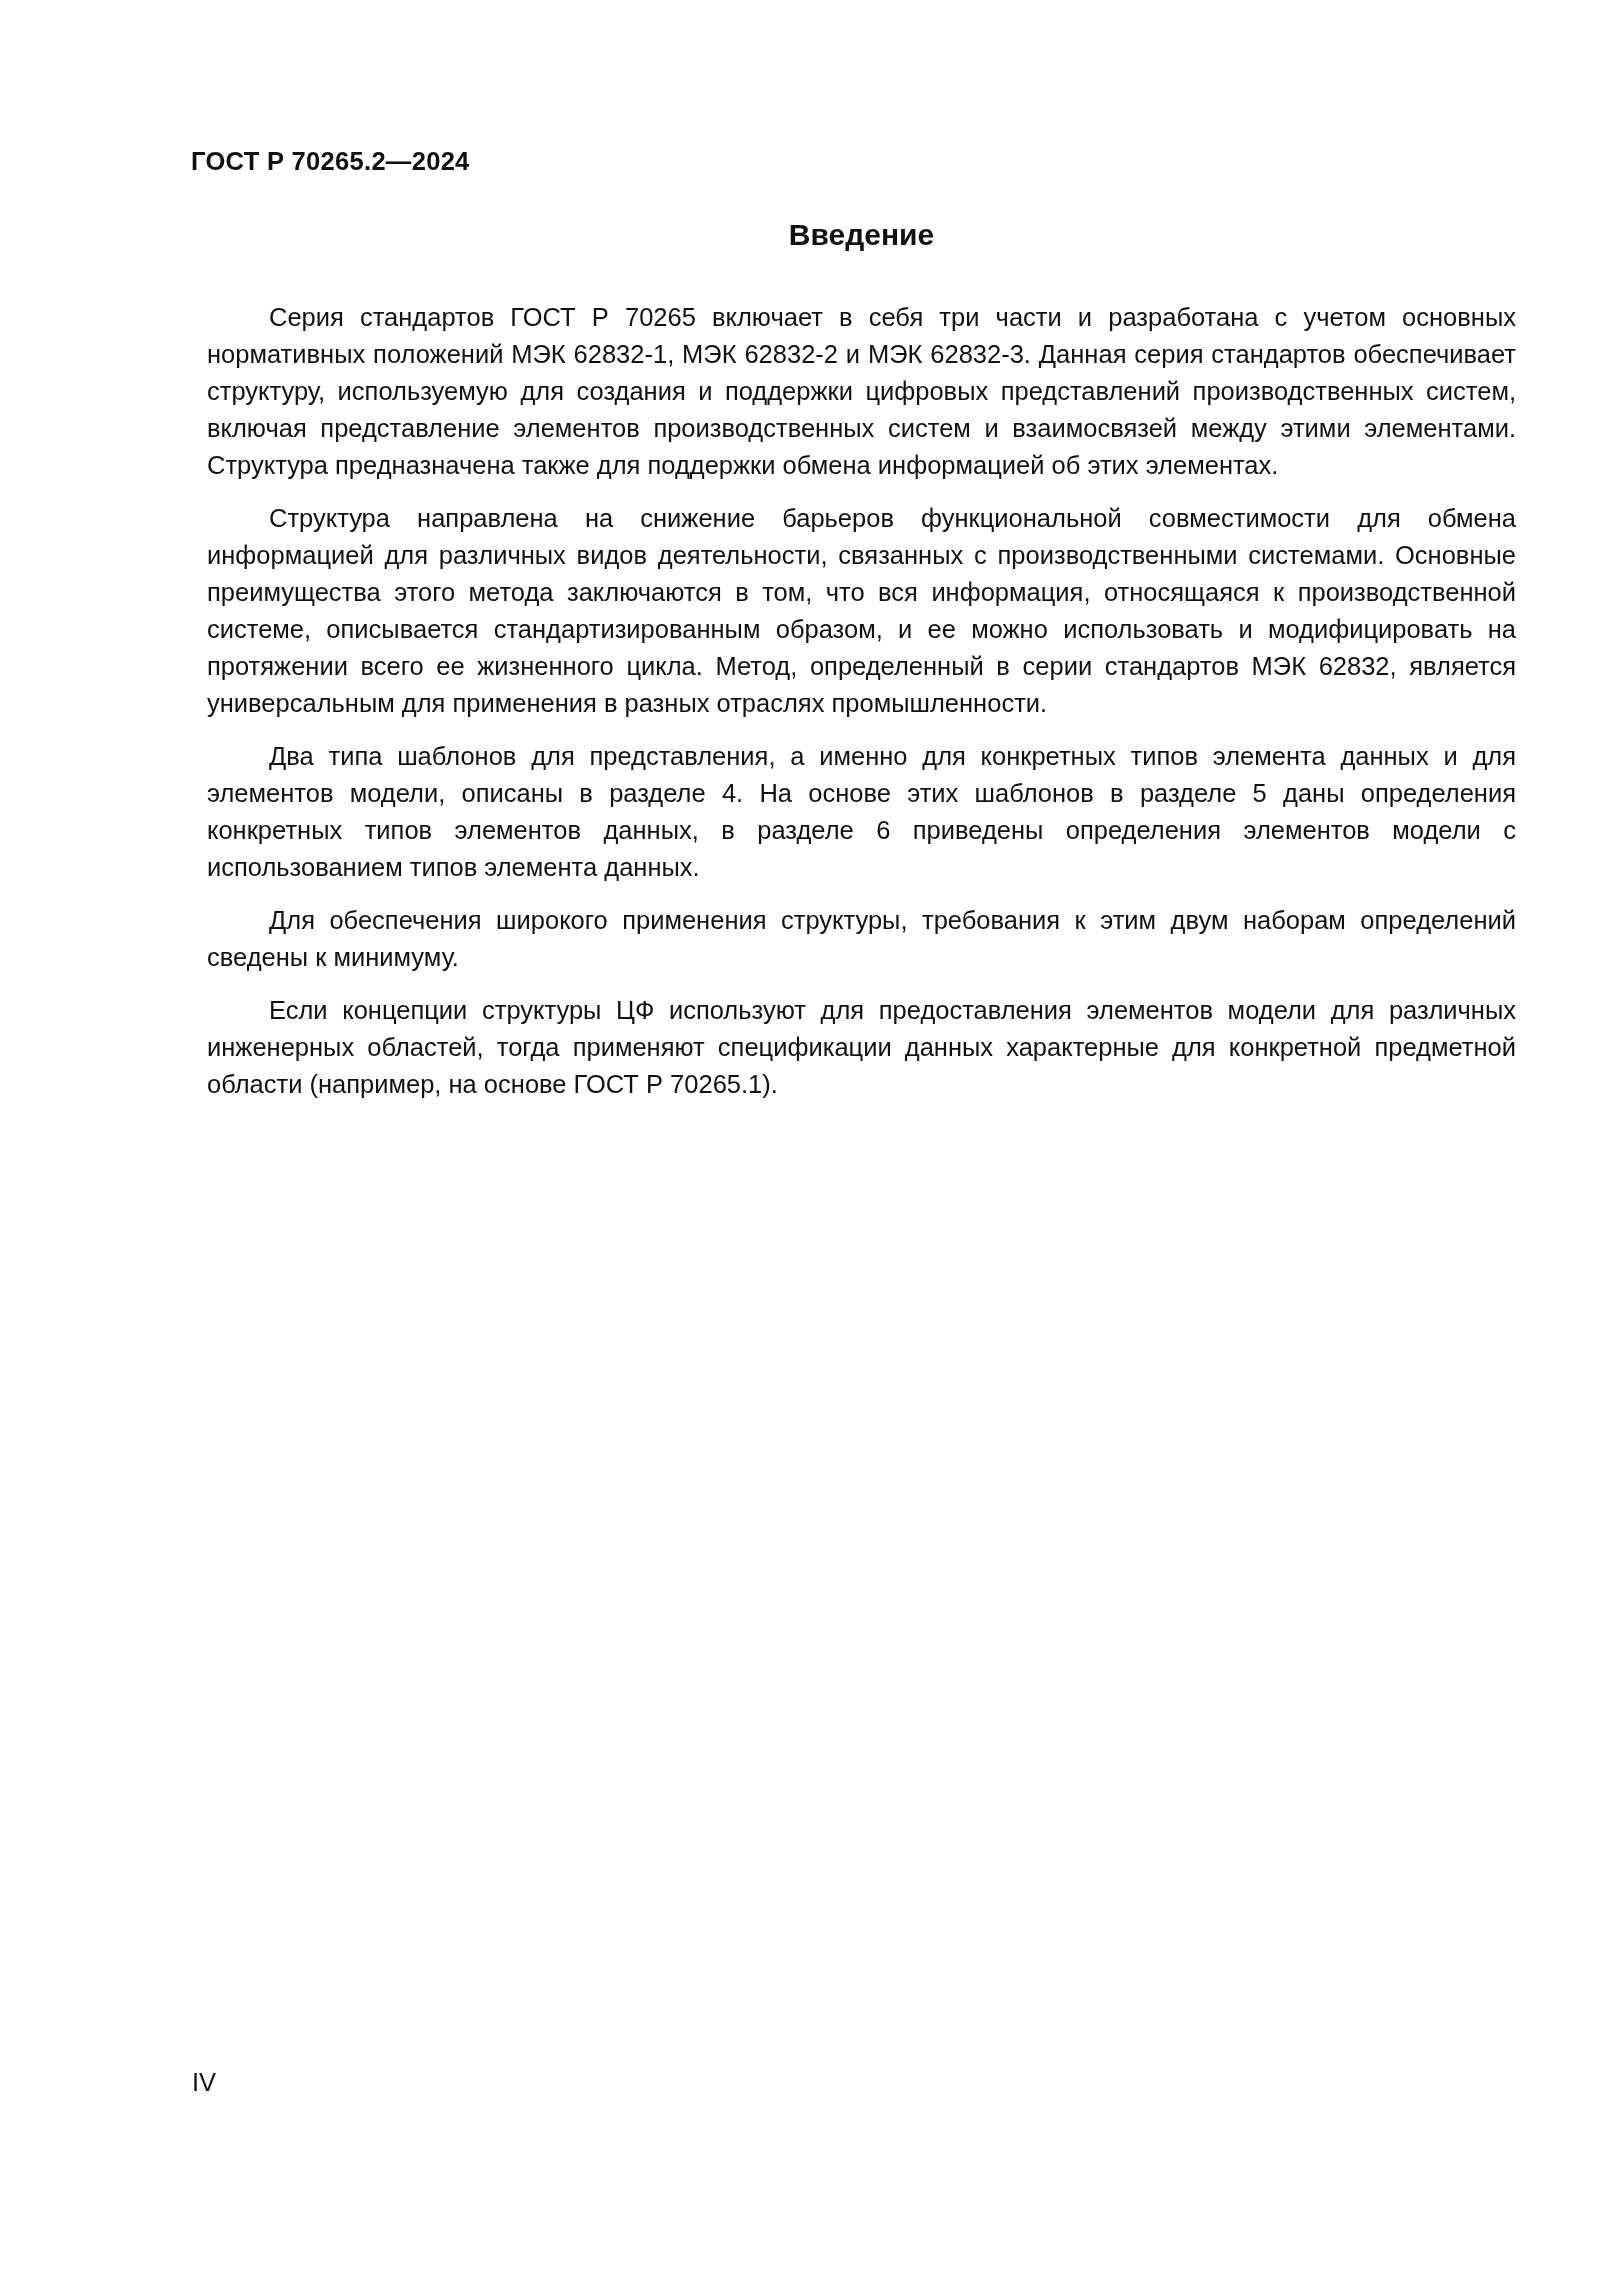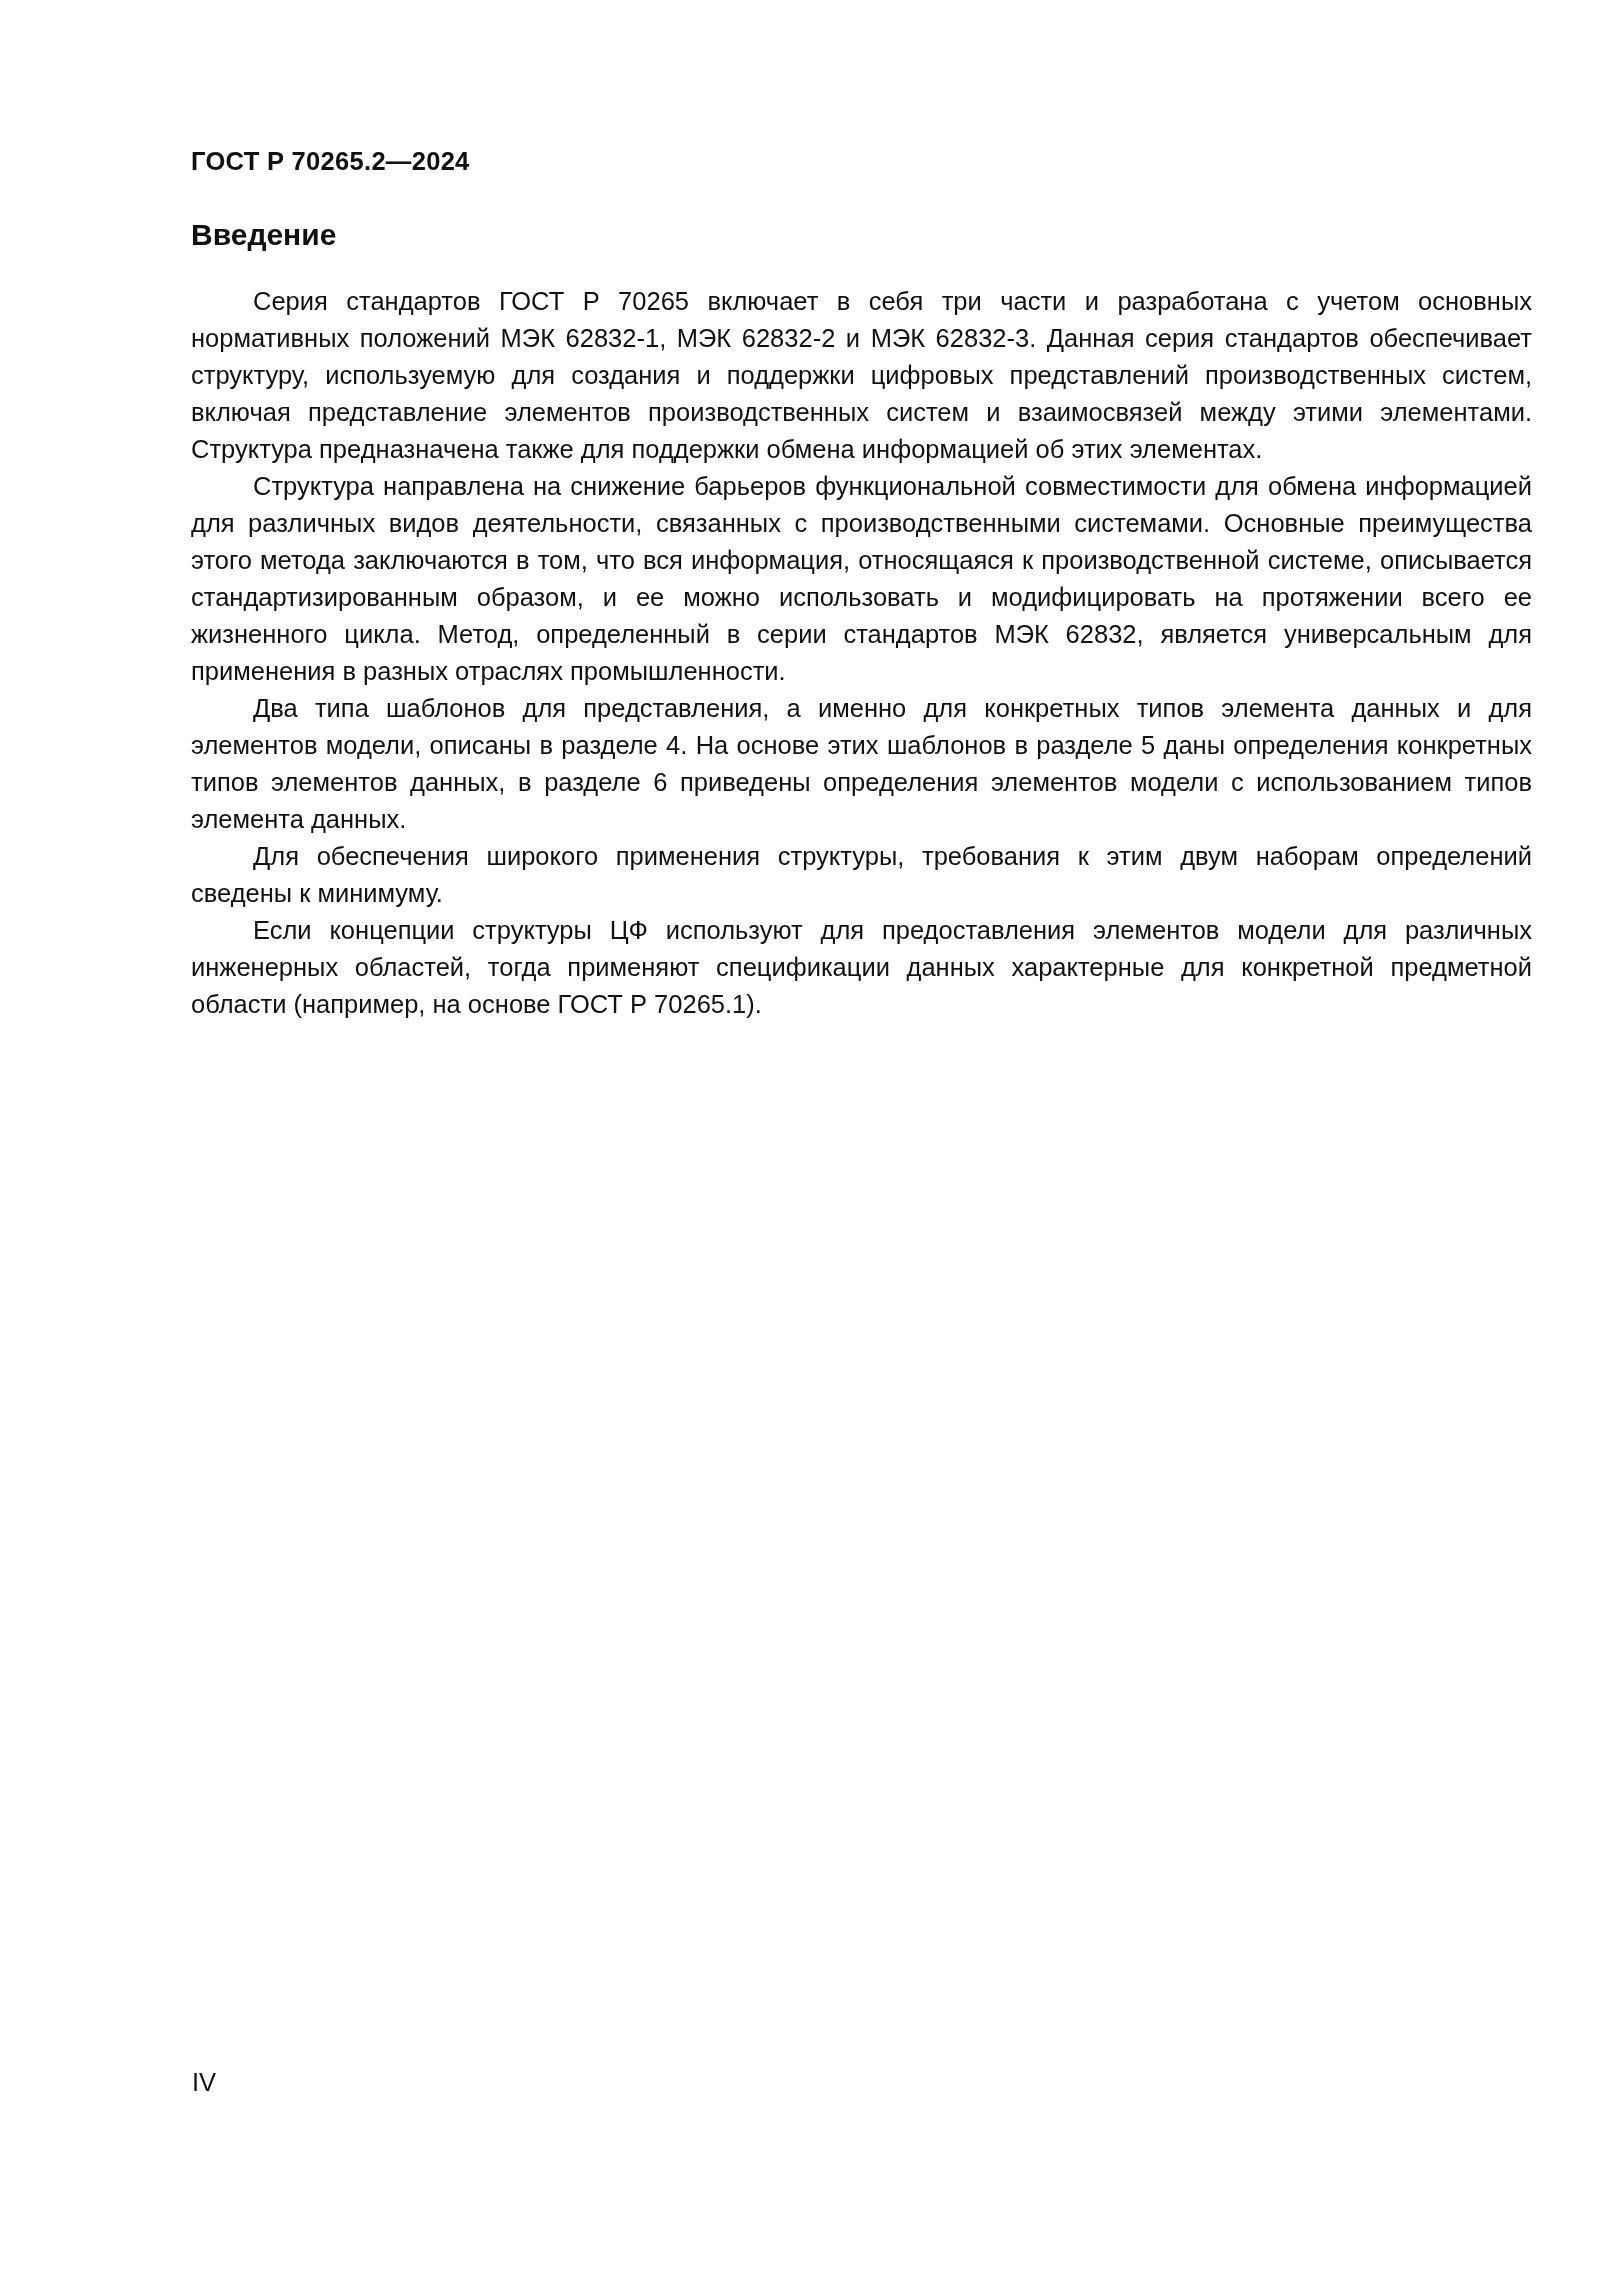--- a/index.html
+++ b/index.html
@@ -24,36 +24,37 @@
     font-weight: bold;
     letter-spacing: 0.3px;
     white-space: nowrap;
     text-align: right;
   }
   .intro-title {
     position: absolute;
     top: 218px;
     left: 191px;
     width: 1341px;
+    text-align: center;
     font-size: 30px;
     font-weight: bold;
   }
   .body-text {
     position: absolute;
     top: 283px;
     left: 191px;
     width: 1341px;
     font-size: 25.5px;
     line-height: 37px;
     text-align: justify;
     hyphens: auto;
     -webkit-hyphens: auto;
   }
   .body-text p {
-    margin: 0;
+    margin: 16px;
     padding: 0;
     text-indent: 62px;
   }
   .page-number {
     position: absolute;
     top: 2068px;
     left: 192px;
     font-size: 25.5px;
   }
 </style>

